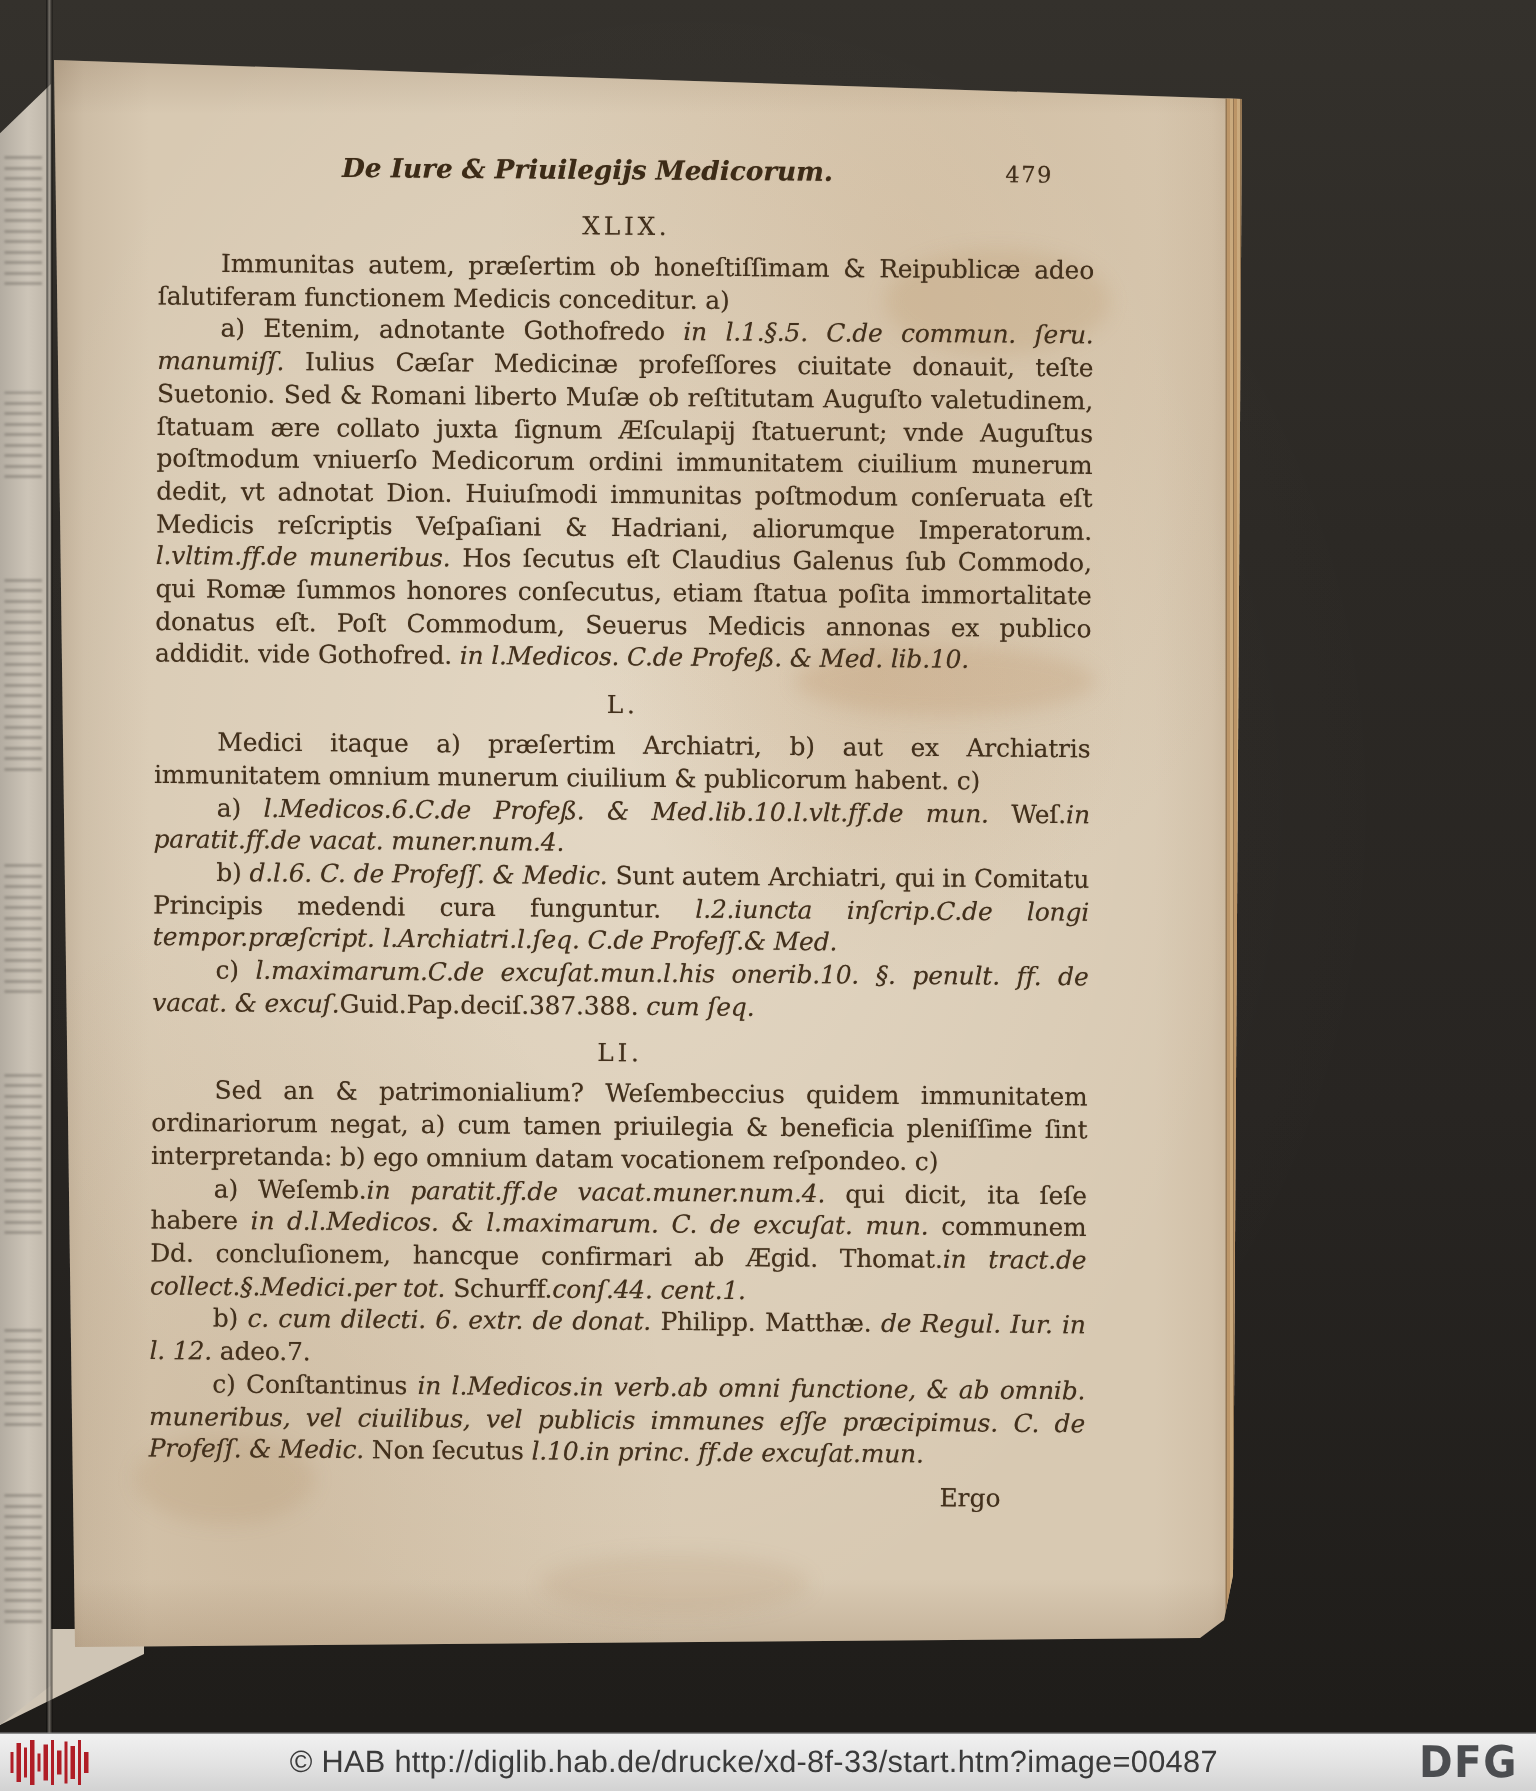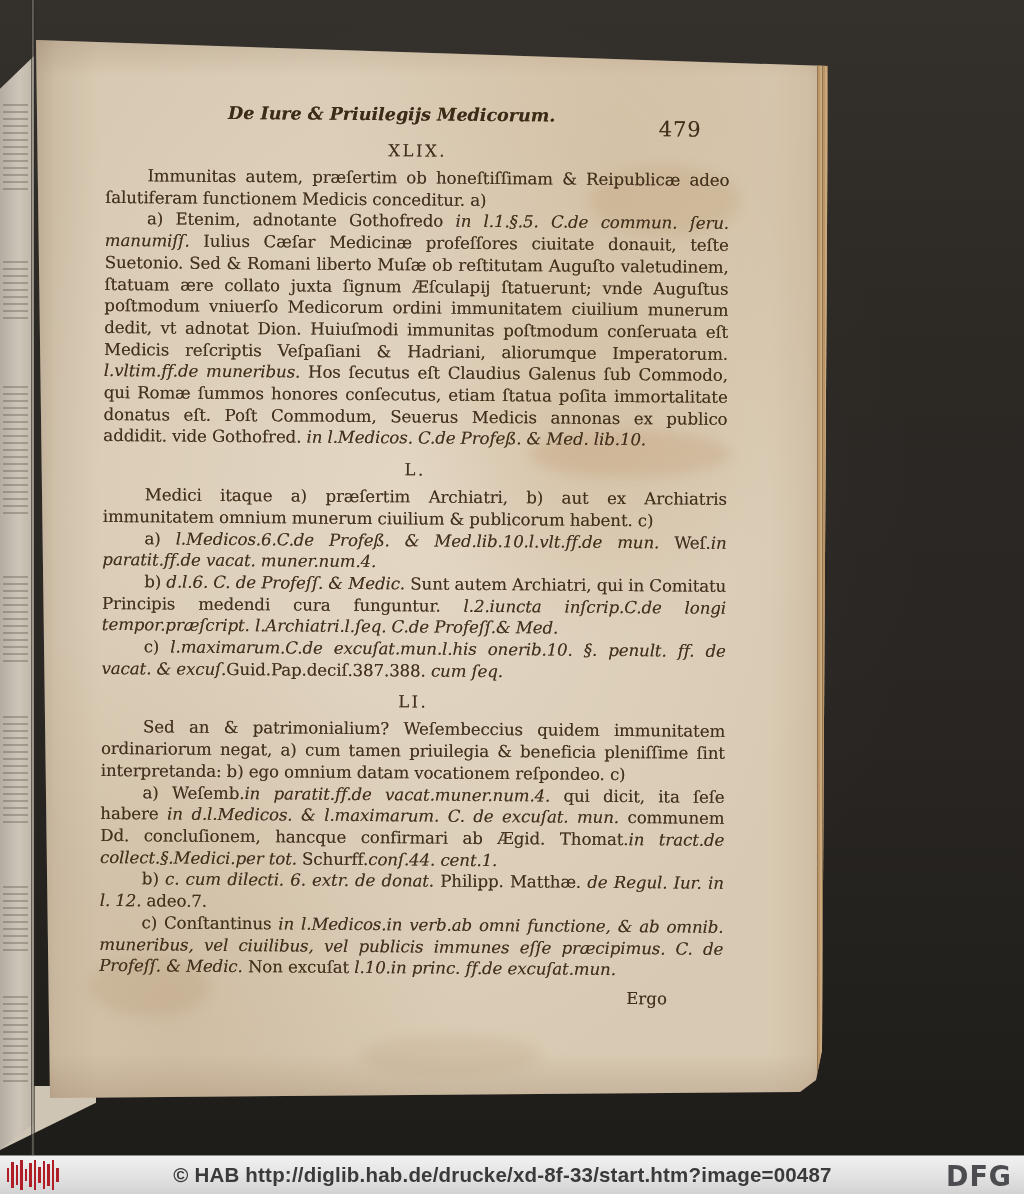--- a/index.html
+++ b/index.html
@@ -76,21 +76,21 @@
     position:absolute;left:76px;top:66px;width:624px;
     color:#42301c;
     transform:rotate(.45deg);transform-origin:0 0;
     text-shadow:0 0 .5px rgba(60,40,20,.55);
   }
   .head-row{position:relative;height:26px;margin-bottom:2px;}
   .running-title{
     position:absolute;left:50%;transform:translateX(-58%);
     font-style:italic;font-weight:bold;font-size:17.5px;white-space:nowrap;color:#3c2b17;
   }
-  .page-number{position:absolute;right:28px;top:11px;font-size:21px;letter-spacing:1px;}
+  .page-number{position:absolute;right:28px;top:1px;font-size:15px;letter-spacing:1px;}
   .sec-head{
     text-align:center;font-size:16.5px;font-weight:normal;
     letter-spacing:2.5px;margin:11px 0 7px 0;
   }
   .para{
     font-size:16.6px;line-height:21.7px;margin:0;
     text-align:justify;text-indent:42px;letter-spacing:-.1px;
   }
   .it{font-style:italic;}
   .catchword{margin-top:8px;padding-right:56px;text-align:right;font-size:16.6px;}
@@ -100,21 +100,21 @@
     background:linear-gradient(180deg,#f1f1f1 0%,#e2e2e2 55%,#d2d2d2 100%);
     border-top:1px solid #8e8e8e;
     display:flex;align-items:center;
     font-family:"Liberation Sans",sans-serif;
   }
   .barcode{margin-left:7px;display:flex;align-items:center;gap:2px;height:32px;width:52px;}
   .bar{background:#b01d26;width:2px;}
   .bar.w{width:3px;}
   .copyright{
     flex:1;text-align:center;font-size:20.5px;color:#3a3a3a;
-    letter-spacing:.2px;white-space:nowrap;font-weight:bold;
+    letter-spacing:.2px;white-space:nowrap;
   }
   .dfg-logo{
     margin-right:12px;font-family:"DejaVu Sans",sans-serif;font-weight:bold;
     font-size:27px;color:#4b4d50;letter-spacing:1px;
     transform:scaleY(1.08);
   }
 </style>
 </head>
 <body>
 
@@ -157,21 +157,21 @@
       <p class="para"><span class="rm">a) </span><span class="it">l.Medicos.6.C.de Profeß. &amp; Med.lib.10.l.vlt.ff.de mun.</span><span class="rm"> Weſ.</span><span class="it">in paratit.ff.de vacat. muner.num.4.</span></p>
       <p class="para"><span class="rm">b) </span><span class="it">d.l.6. C. de Profeſſ. &amp; Medic.</span><span class="rm"> Sunt autem Archiatri, qui in Comitatu Principis medendi cura funguntur. </span><span class="it">l.2.iuncta inſcrip.C.de longi tempor.præſcript. l.Archiatri.l.ſeq. C.de Profeſſ.&amp; Med.</span></p>
       <p class="para"><span class="rm">c) </span><span class="it">l.maximarum.C.de excuſat.mun.l.his onerib.10. §. penult. ff. de vacat. &amp; excuſ.</span><span class="rm">Guid.Pap.deciſ.387.388. </span><span class="it">cum ſeq.</span></p>
     </section>
 
     <section>
       <h3 class="sec-head">LI.</h3>
       <p class="para"><span class="rm">Sed an &amp; patrimonialium?  Weſembeccius quidem immunitatem ordinariorum negat, a) cum tamen priuilegia &amp; beneficia pleniſſime ſint interpretanda: b) ego omnium datam vocationem reſpondeo. c)</span></p>
       <p class="para"><span class="rm">a) Weſemb.</span><span class="it">in paratit.ff.de vacat.muner.num.4.</span><span class="rm"> qui dicit, ita ſeſe habere </span><span class="it">in d.l.Medicos. &amp; l.maximarum. C. de excuſat. mun.</span><span class="rm"> communem Dd. concluſionem, hancque confirmari ab Ægid. Thomat.</span><span class="it">in tract.de collect.§.Medici.per tot.</span><span class="rm"> Schurff.</span><span class="it">conſ.44. cent.1.</span></p>
       <p class="para"><span class="rm">b) </span><span class="it">c. cum dilecti. 6. extr. de donat.</span><span class="rm"> Philipp. Matthæ. </span><span class="it">de Regul. Iur. in l. 12.</span><span class="rm"> adeo.7.</span></p>
-      <p class="para"><span class="rm">c) Conſtantinus </span><span class="it">in l.Medicos.in verb.ab omni functione, &amp; ab omnib. muneribus, vel ciuilibus, vel publicis immunes eſſe præcipimus. C. de Profeſſ. &amp; Medic.</span><span class="rm"> Non excuſat </span><span class="it">l.10.in princ. ff.de excuſat.mun.</span></p>
+      <p class="para"><span class="rm">c) Conſtantinus </span><span class="it">in l.Medicos.in verb.ab omni functione, &amp; ab omnib. muneribus, vel ciuilibus, vel publicis immunes eſſe præcipimus. C. de Profeſſ. &amp; Medic.</span><span class="rm"> Non ſecutus </span><span class="it">l.10.in princ. ff.de excuſat.mun.</span></p>
     </section>
 
     <div class="catchword">Ergo</div>
   </div>
 </div>
 
 <div class="footer-bar">
   <div class="barcode">
     <span class="bar" style="height:14px"></span>
     <span class="bar w" style="height:26px"></span>

